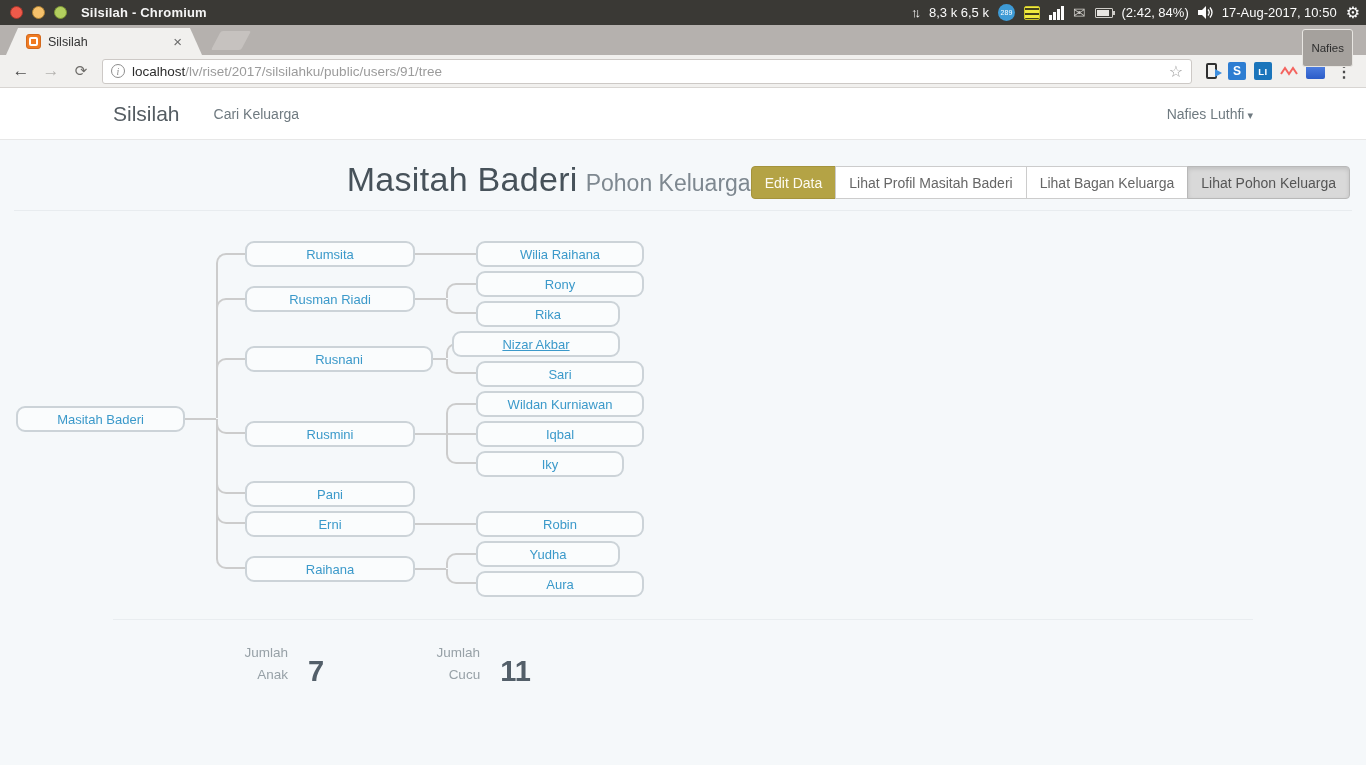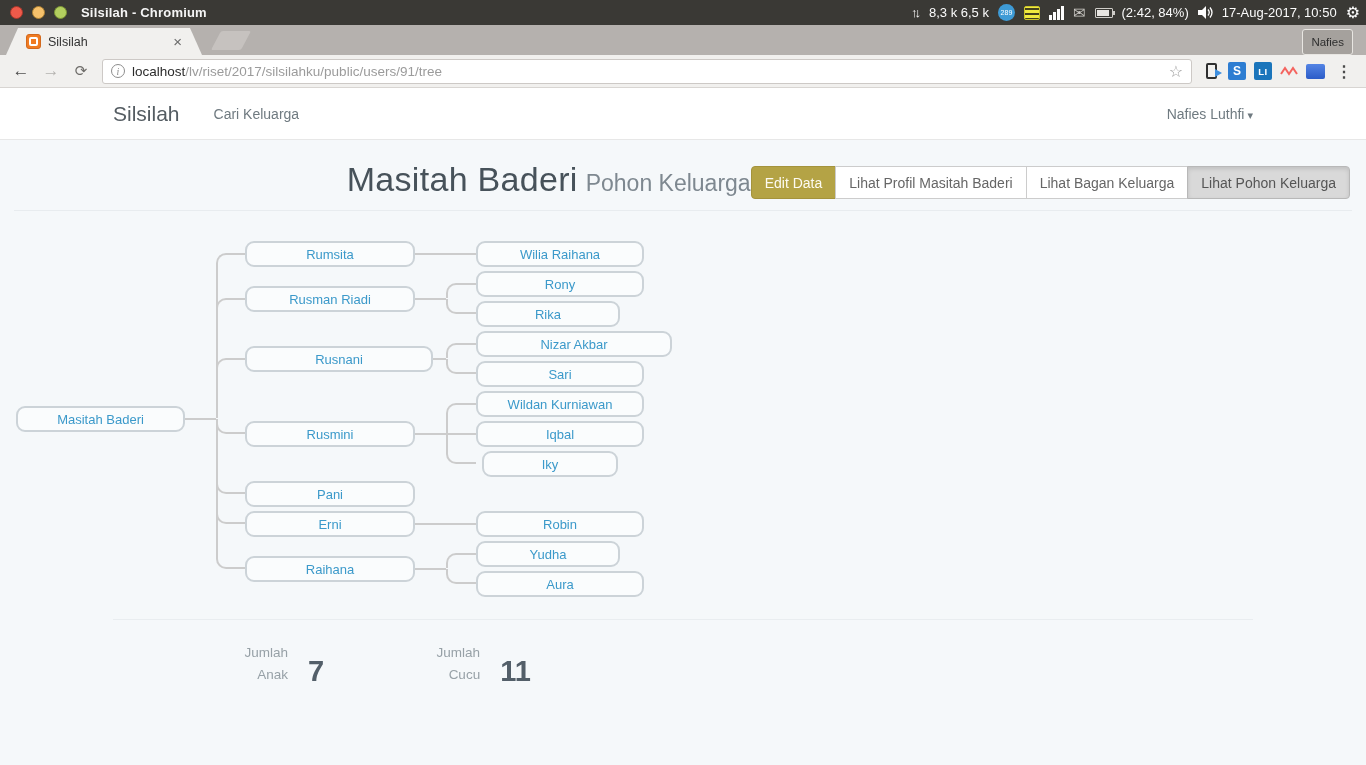--- a/index.html
+++ b/index.html
@@ -44,21 +44,21 @@
   .favicon { width:15px; height:15px; border-radius:3px; background:#f07b22;
     border:1px solid #d2691e; position:relative; margin-right:7px; flex:0 0 auto; }
   .favicon::before { content:""; position:absolute; inset:2px; border:2px solid #fff;
     border-radius:2px; }
   .tab-label { flex:1; white-space:nowrap; overflow:hidden; }
   .tab-close { color:#6b6b6b; font-size:15px; cursor:pointer; margin-left:6px; }
   .newtab-btn { position:absolute; left:216px; top:6px; width:30px; height:19px;
     background:#c6c2bf; transform:skewX(-28deg); border-radius:2px; cursor:pointer; }
   .desktop-label { position:absolute; right:13px; top:4px; font-size:11.5px;
     color:#2e2e2e; background:#a5a19d; border:1px solid #e8e6e2; border-radius:3px;
-    padding:6px 8px; }
+    padding:12px 8px; }
 
   
   .toolbar { height:33px; background:#f1f0ee; border-bottom:1px solid #d8d5d2;
     display:flex; align-items:center; padding:0 8px; gap:4px; }
   .nav-btn { width:26px; height:26px; display:flex; align-items:center;
     justify-content:center; font-size:17px; border-radius:13px; cursor:pointer; }
   .nav-back { color:#4f4f4f; font-weight:bold; }
   .nav-forward { color:#b4b2af; font-weight:bold; }
   .nav-reload { color:#6e6c69; font-size:15px; }
   .urlbar { flex:1; height:25px; background:#fff; border:1px solid #cdc9c6;
@@ -233,32 +233,32 @@
       <div class="tree-node" style="left: 245px; top: 75px; width: 170px;">Rusman Riadi</div>
       <div class="connector" style="left: 415px; width: 31px; top: 87px; height: 0px; border-top: 2px solid rgb(204, 204, 204);"></div>
       <div class="connector" style="left: 446px; width: 30px; top: 72px; height: 15px; border-left: 2px solid rgb(204, 204, 204); border-top: 2px solid rgb(204, 204, 204); border-top-left-radius: 10px;"></div>
       <div class="tree-node" style="left: 476px; top: 60px; width: 168px;">Rony</div>
       <div class="connector" style="left: 446px; width: 30px; top: 88px; height: 15px; border-left: 2px solid rgb(204, 204, 204); border-bottom: 2px solid rgb(204, 204, 204); border-bottom-left-radius: 10px;"></div>
       <div class="tree-node" style="left: 476px; top: 90px; width: 144px;">Rika</div>
       <div class="connector" style="left: 216px; width: 29px; top: 147px; height: 60px; border-left: 2px solid rgb(204, 204, 204); border-top: 2px solid rgb(204, 204, 204); border-top-left-radius: 10px;"></div>
       <div class="tree-node" style="left: 245px; top: 135px; width: 188px;">Rusnani</div>
       <div class="connector" style="left: 415px; width: 31px; top: 147px; height: 0px; border-top: 2px solid rgb(204, 204, 204);"></div>
       <div class="connector" style="left: 446px; width: 30px; top: 132px; height: 15px; border-left: 2px solid rgb(204, 204, 204); border-top: 2px solid rgb(204, 204, 204); border-top-left-radius: 10px;"></div>
-      <div class="tree-node" style="left: 476px; top: 120px; width: 196px;">Nizar Akbar</div>
+      <div class="tree-node" style="left: 452px; top: 120px; width: 168px; text-decoration: underline;">Nizar Akbar</div>
       <div class="connector" style="left: 446px; width: 30px; top: 148px; height: 15px; border-left: 2px solid rgb(204, 204, 204); border-bottom: 2px solid rgb(204, 204, 204); border-bottom-left-radius: 10px;"></div>
       <div class="tree-node" style="left: 476px; top: 150px; width: 168px;">Sari</div>
       <div class="connector" style="left: 216px; width: 29px; top: 208px; height: 15px; border-left: 2px solid rgb(204, 204, 204); border-bottom: 2px solid rgb(204, 204, 204); border-bottom-left-radius: 10px;"></div>
       <div class="tree-node" style="left: 245px; top: 210px; width: 170px;">Rusmini</div>
       <div class="connector" style="left: 415px; width: 31px; top: 222px; height: 0px; border-top: 2px solid rgb(204, 204, 204);"></div>
       <div class="connector" style="left: 446px; width: 30px; top: 192px; height: 30px; border-left: 2px solid rgb(204, 204, 204); border-top: 2px solid rgb(204, 204, 204); border-top-left-radius: 10px;"></div>
       <div class="tree-node" style="left: 476px; top: 180px; width: 168px;">Wildan Kurniawan</div>
       <div class="connector" style="left: 446px; width: 30px; top: 222px; height: 0px; border-top: 2px solid rgb(204, 204, 204);"></div>
       <div class="tree-node" style="left: 476px; top: 210px; width: 168px;">Iqbal</div>
       <div class="connector" style="left: 446px; width: 30px; top: 223px; height: 30px; border-left: 2px solid rgb(204, 204, 204); border-bottom: 2px solid rgb(204, 204, 204); border-bottom-left-radius: 10px;"></div>
-      <div class="tree-node" style="left: 476px; top: 240px; width: 136px; margin-left: 6px;">Iky</div>
+      <div class="tree-node" style="left: 476px; top: 240px; width: 148px;">Iky</div>
       <div class="connector" style="left: 216px; width: 29px; top: 208px; height: 75px; border-left: 2px solid rgb(204, 204, 204); border-bottom: 2px solid rgb(204, 204, 204); border-bottom-left-radius: 10px;"></div>
       <div class="tree-node" style="left: 245px; top: 270px; width: 170px;">Pani</div>
       <div class="connector" style="left: 216px; width: 29px; top: 208px; height: 105px; border-left: 2px solid rgb(204, 204, 204); border-bottom: 2px solid rgb(204, 204, 204); border-bottom-left-radius: 10px;"></div>
       <div class="tree-node" style="left: 245px; top: 300px; width: 170px;">Erni</div>
       <div class="connector" style="left: 415px; width: 31px; top: 312px; height: 0px; border-top: 2px solid rgb(204, 204, 204);"></div>
       <div class="connector" style="left: 446px; width: 30px; top: 312px; height: 0px; border-top: 2px solid rgb(204, 204, 204);"></div>
       <div class="tree-node" style="left: 476px; top: 300px; width: 168px;">Robin</div>
       <div class="connector" style="left: 216px; width: 29px; top: 208px; height: 150px; border-left: 2px solid rgb(204, 204, 204); border-bottom: 2px solid rgb(204, 204, 204); border-bottom-left-radius: 10px;"></div>
       <div class="tree-node" style="left: 245px; top: 345px; width: 170px;">Raihana</div>
       <div class="connector" style="left: 415px; width: 31px; top: 357px; height: 0px; border-top: 2px solid rgb(204, 204, 204);"></div>

